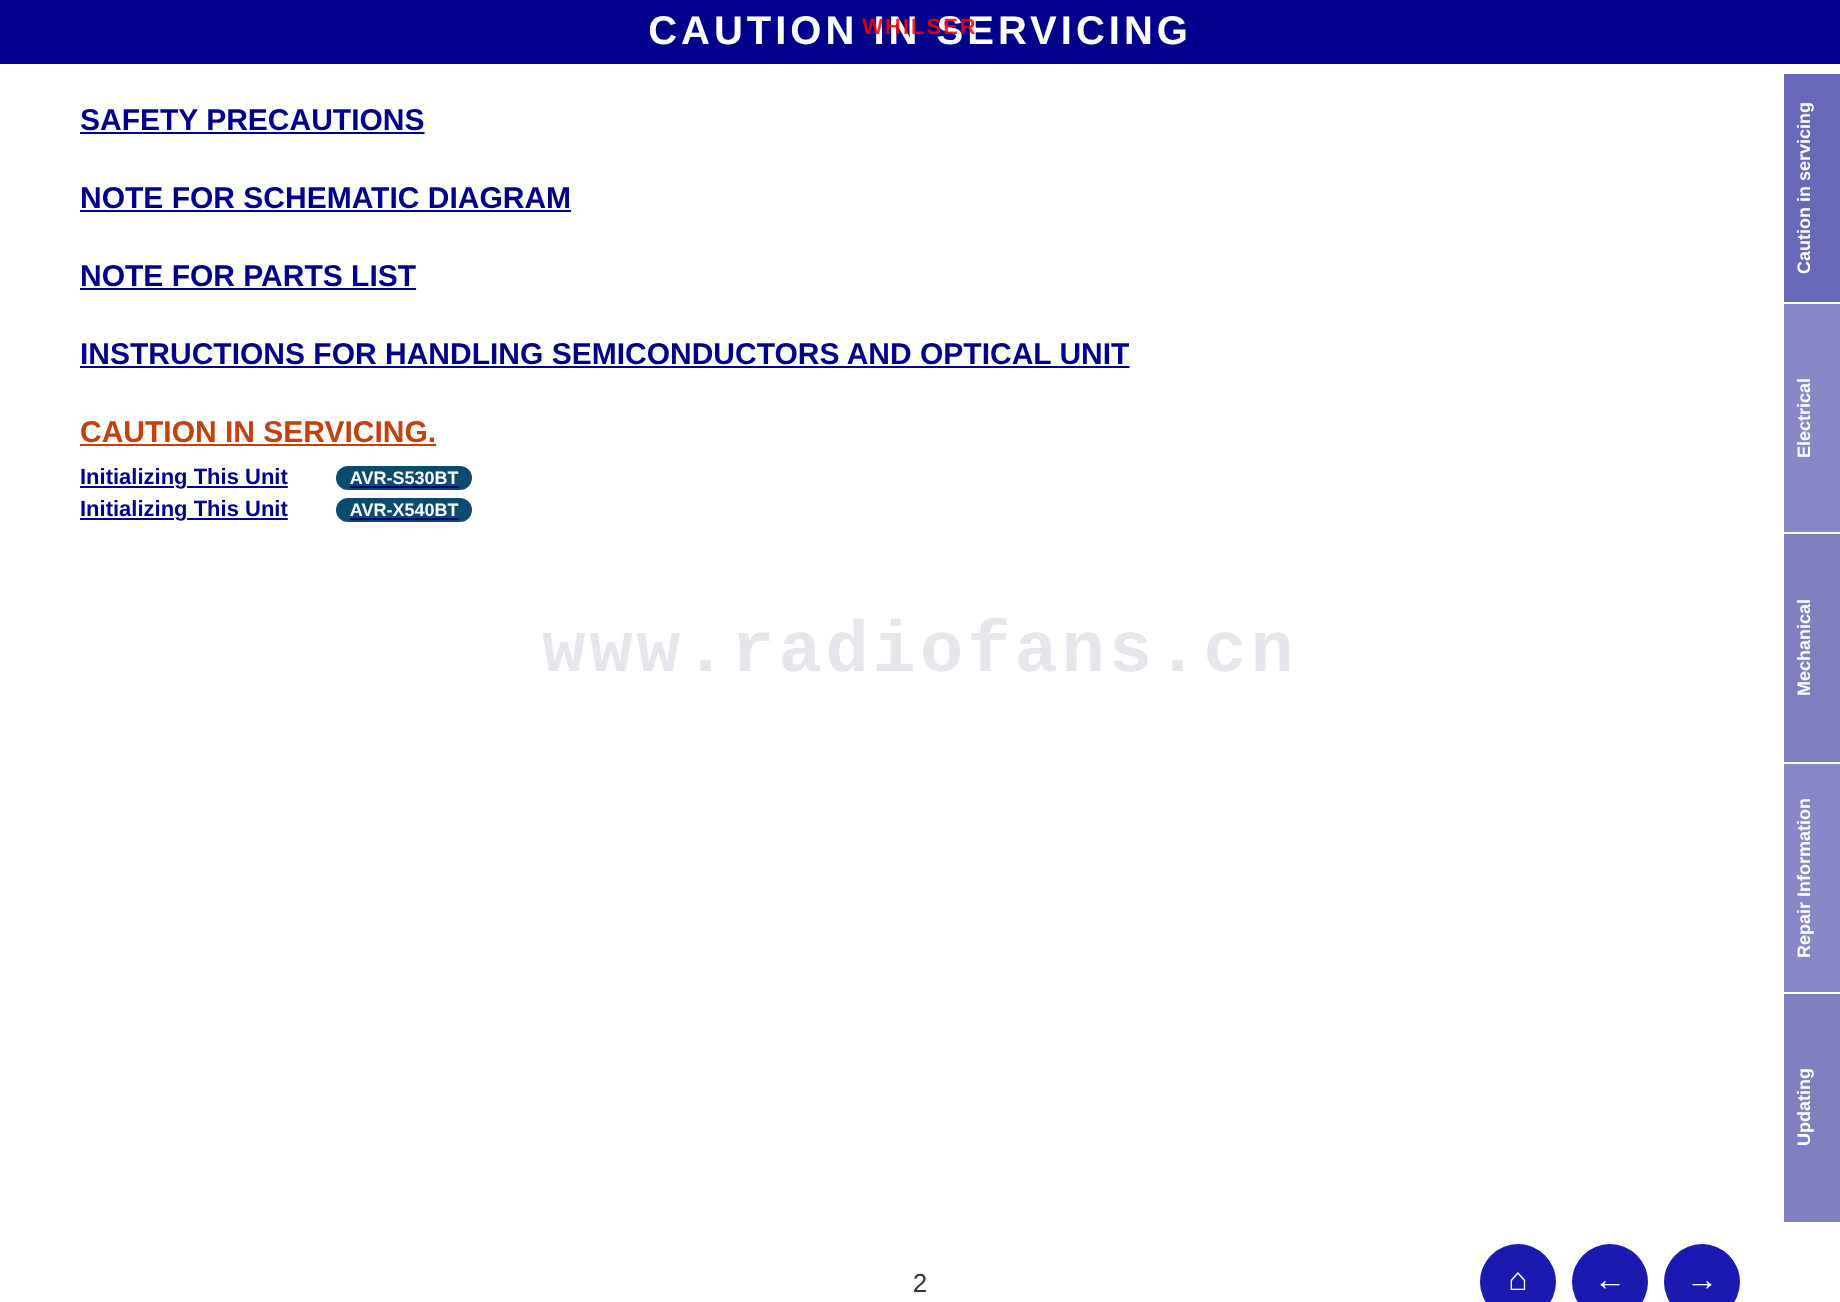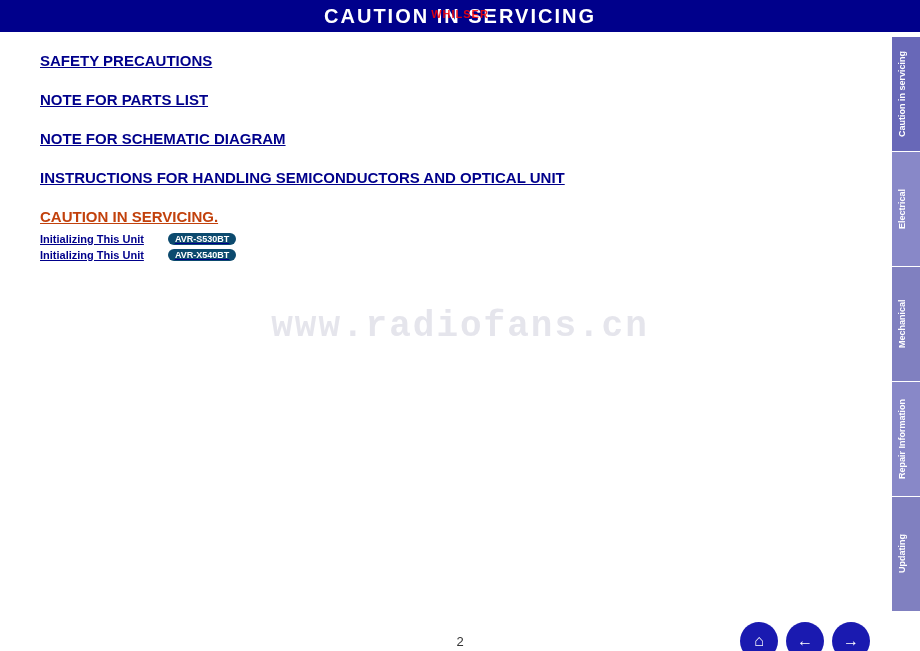--- a/index.html
+++ b/index.html
@@ -215,22 +215,22 @@
   <div class="sidebar-tab">
     <span>Repair Information</span>
   </div>
   <div class="sidebar-tab">
     <span>Updating</span>
   </div>
 </div>
 
 <div class="main-content">
   <a class="nav-link">SAFETY PRECAUTIONS</a>
+  <a class="nav-link">NOTE FOR SCHEMATIC DIAGRAM</a>
   <a class="nav-link">NOTE FOR PARTS LIST</a>
-  <a class="nav-link">NOTE FOR SCHEMATIC DIAGRAM</a>
   <a class="nav-link">INSTRUCTIONS FOR HANDLING SEMICONDUCTORS AND OPTICAL UNIT</a>
 
   <span class="section-heading">CAUTION IN SERVICING.</span>
 
   <div class="init-item">
     <span>Initializing This Unit</span>
     <span class="model-badge">AVR-S530BT</span>
   </div>
   <div class="init-item">
     <span>Initializing This Unit</span>

